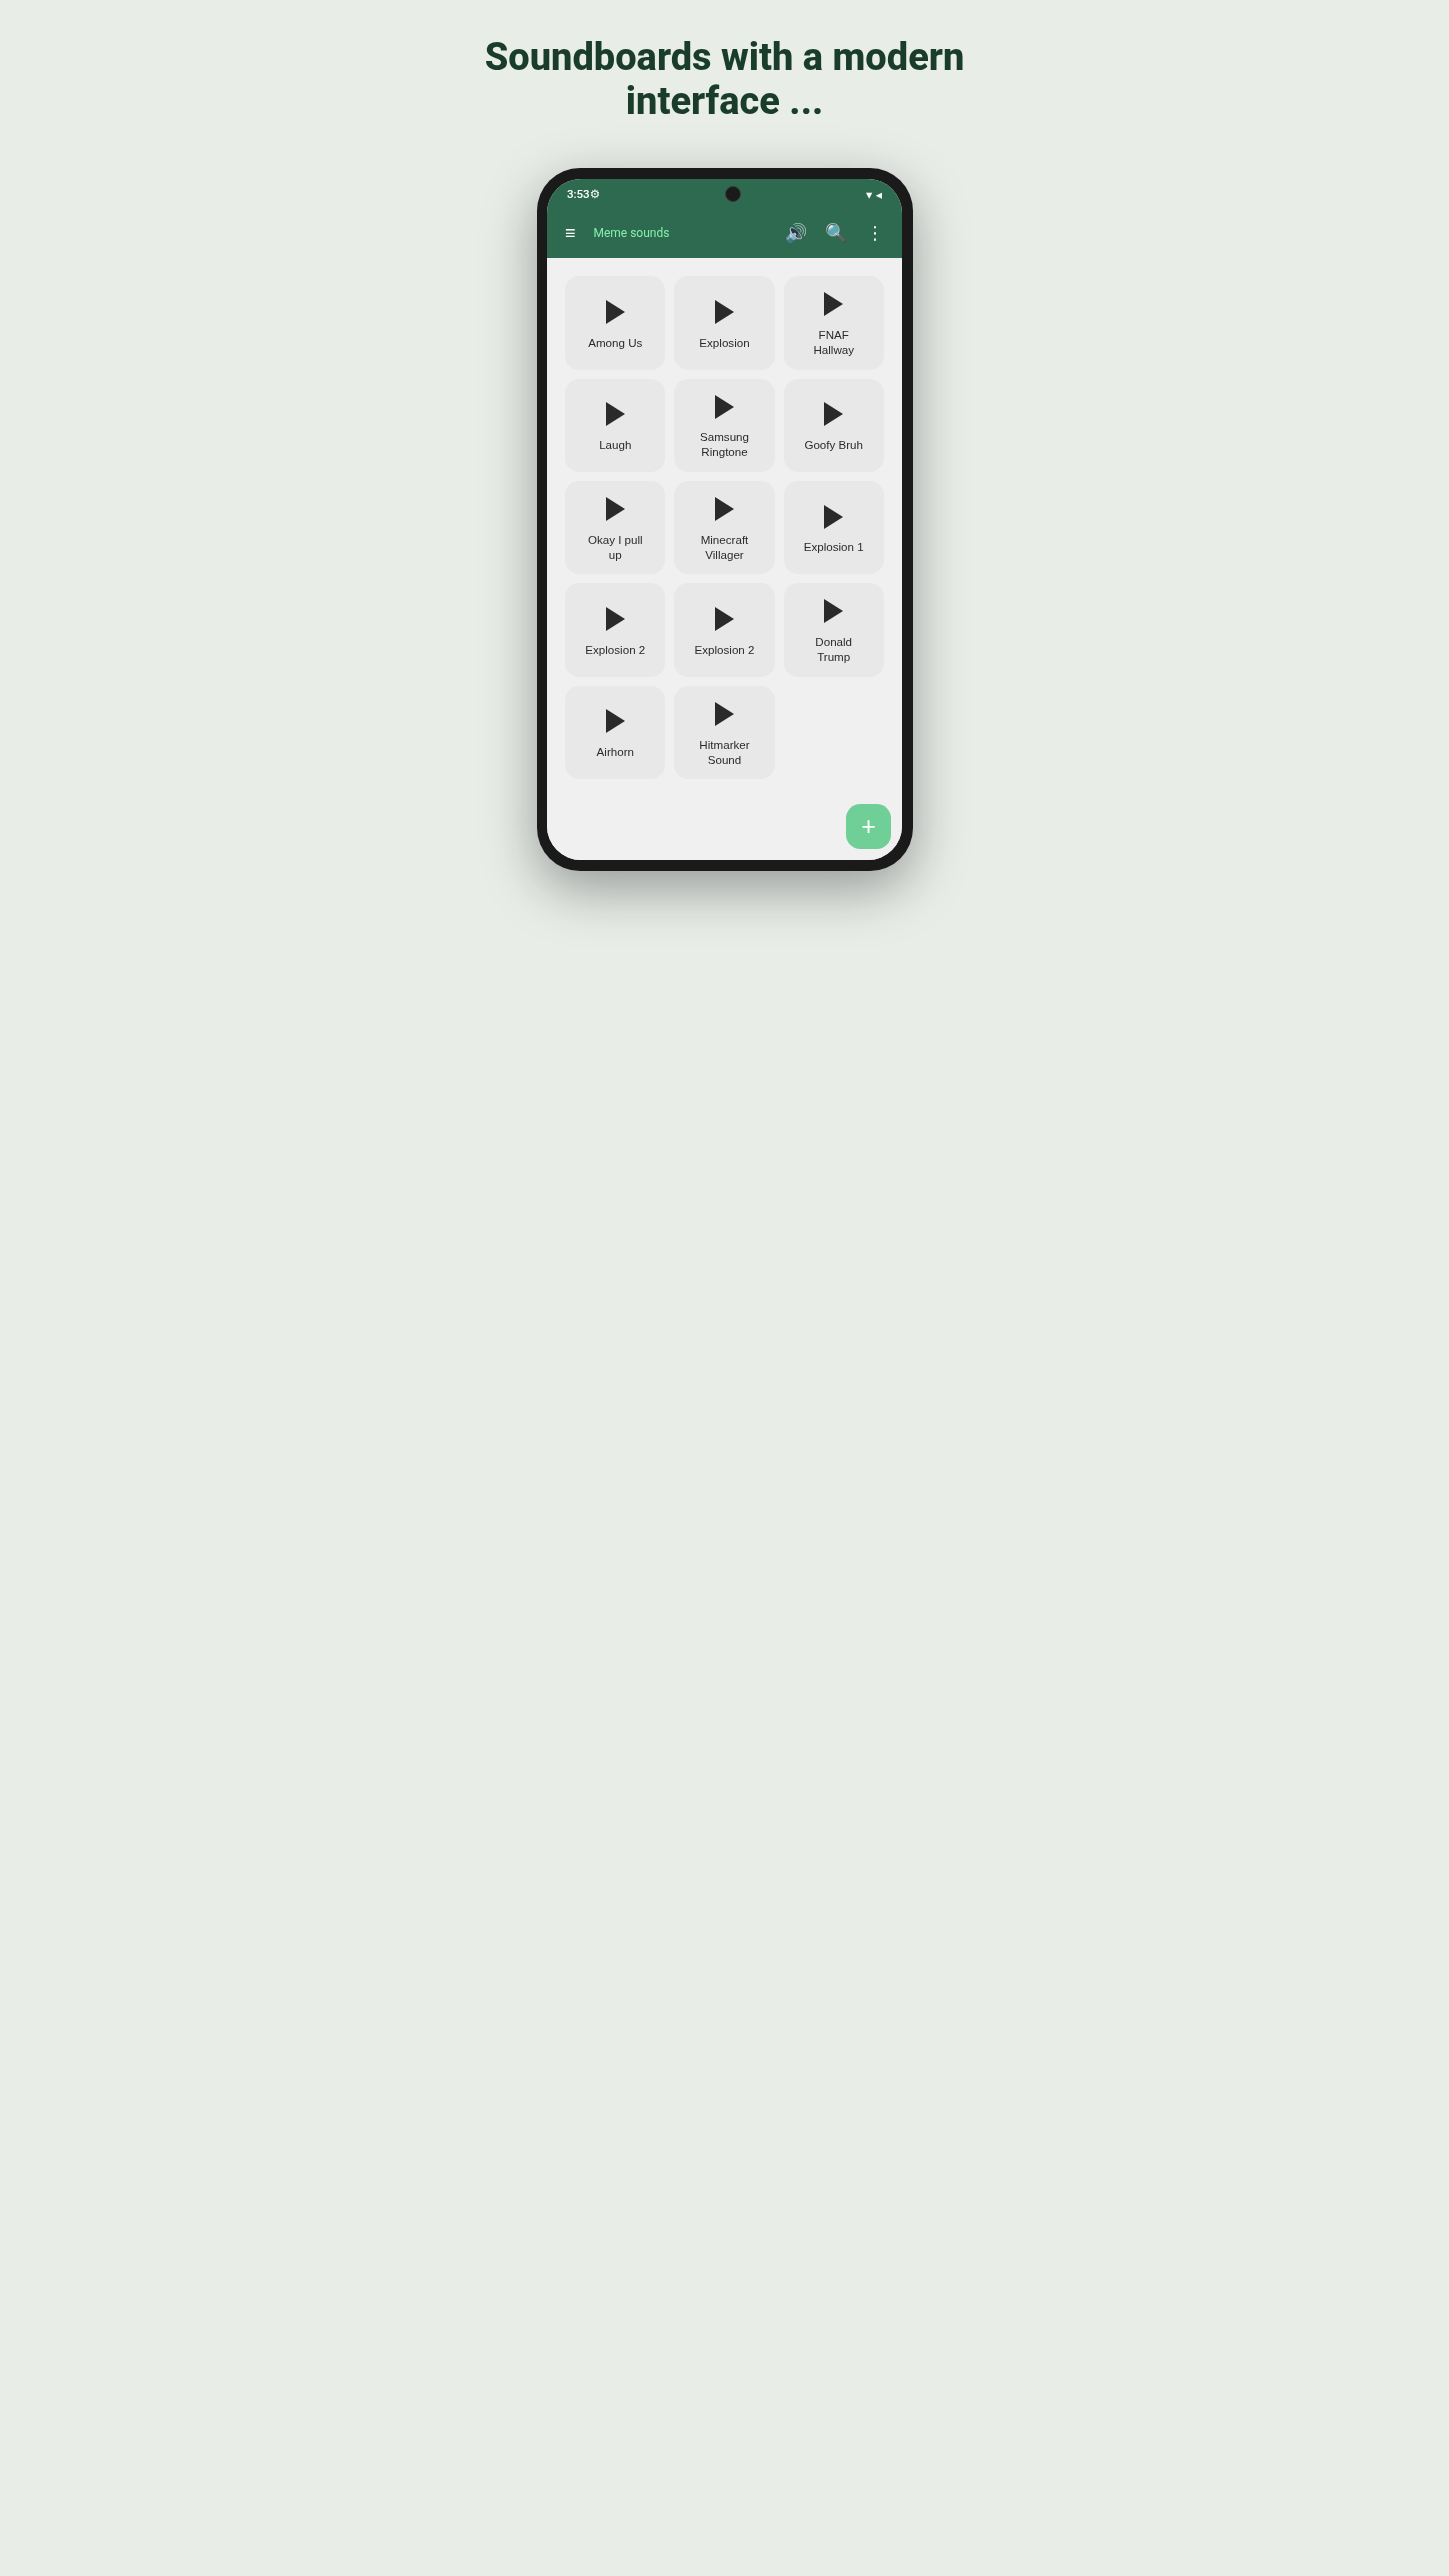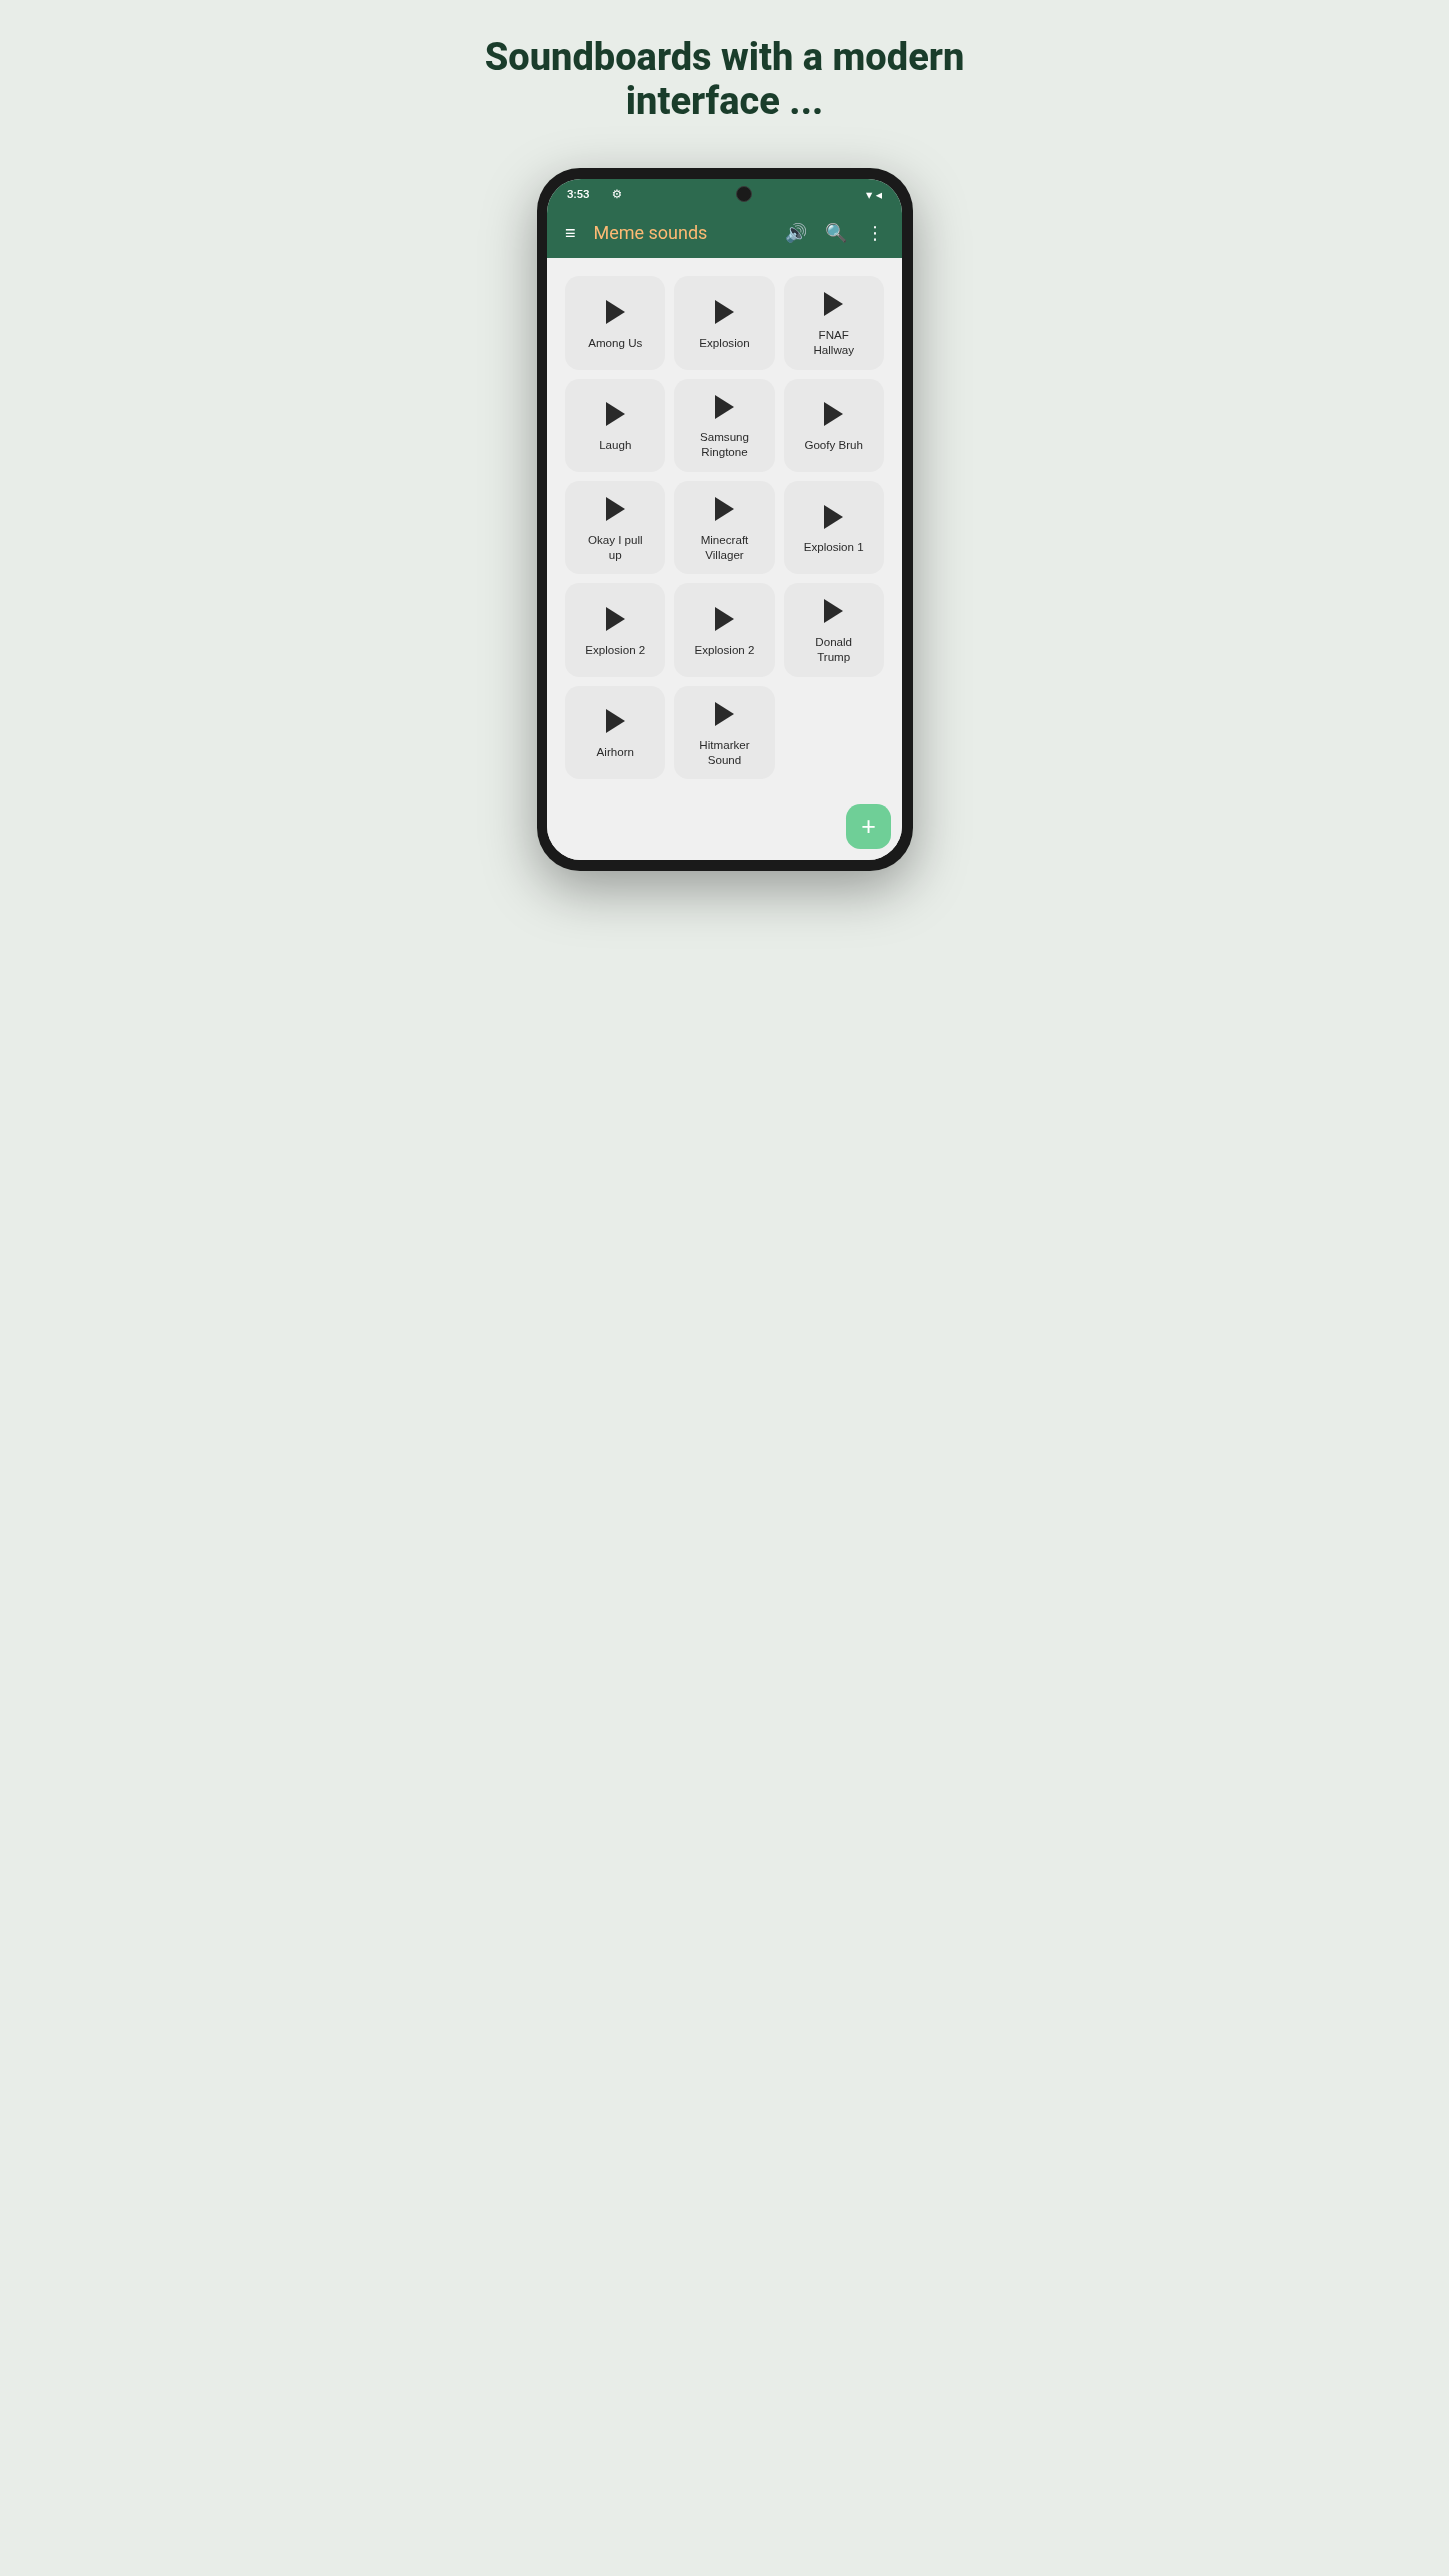--- a/index.html
+++ b/index.html
@@ -48,21 +48,21 @@
       align-items: center;
       padding: 7.2px 19.7px 5.4px;
       color: white;
       font-size: 11.6px;
       font-weight: 500;
     }
 
     .status-left {
       display: flex;
       align-items: center;
-      gap: 22px;
+      gap: 0;
     }
 
     .status-center {
       width: 16px;
       height: 16px;
       background: #1a1a1a;
       border-radius: 50%;
       border: 1.8px solid #3a3a3a;
     }
 
@@ -82,22 +82,22 @@
     }
 
     .toolbar-icon {
       color: white;
       font-size: 18px;
       cursor: pointer;
       padding: 3.6px;
     }
 
     .toolbar-title {
-      color: #fdba74;
-      font-size: 18px;
+      color: #86efac;
+      font-size: 12px;
       font-weight: 400;
       flex: 1;
       margin-left: 3.6px;
     }
 
     .toolbar-actions {
       display: flex;
       gap: 10.7px;
       align-items: center;
     }

